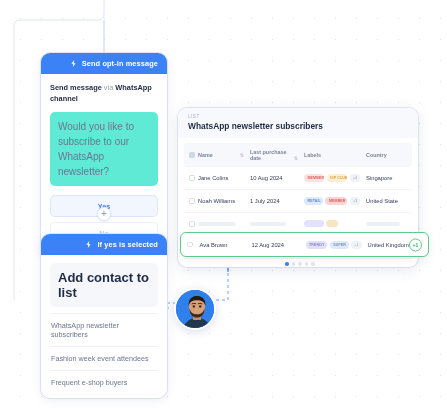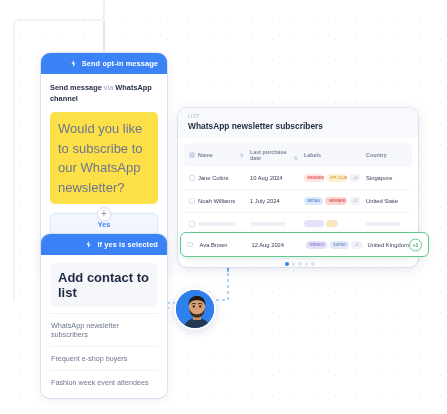--- a/index.html
+++ b/index.html
@@ -60,24 +60,24 @@
   #node-optin { left: 41px; top: 53px; width: 126px; }
   .msg-title {
     font-size: 7.4px;
     line-height: 1.45;
     color: #1f2a44;
     font-weight: bold;
     margin-bottom: 8px;
   }
   .msg-title .muted { color: #9aa3b8; font-weight: normal; }
   .msg-bubble {
-    background: #fde047;
+    background: #5eead4;
     border-radius: 5px;
     padding: 7px 8px;
-    font-size: 13px;
+    font-size: 10px;
     line-height: 1.5;
     color: #6c7690;
     margin-bottom: 9px;
   }
   .choice {
     display: block;
     width: 100%;
     text-align: center;
     font-size: 7.2px;
     font-weight: bold;
@@ -316,22 +316,22 @@
 <div class="node" id="node-ifyes">
   <div class="node-head">
     <svg class="bolt" viewBox="0 0 10 10">
       <path d="M6 0 L2 5.5 H4.6 L4 10 L8 4.5 H5.4 Z" fill="#ffffff"></path>
     </svg>
     <span>If yes is selected</span>
   </div>
   <div class="node-body">
     <div class="action-pill">Add contact to list</div>
     <div class="list-opt">WhatsApp newsletter subscribers</div>
+    <div class="list-opt">Fashion week event attendees</div>
     <div class="list-opt">Frequent e-shop buyers</div>
-    <div class="list-opt">Fashion week event attendees</div>
   </div>
 </div>
 
 <div id="table-card">
   <div class="tbl-head">
     <div class="tbl-kicker">LIST</div>
     <div class="tbl-title">WhatsApp newsletter subscribers</div>
   </div>
   <div class="tbl-inner">
     <table>

